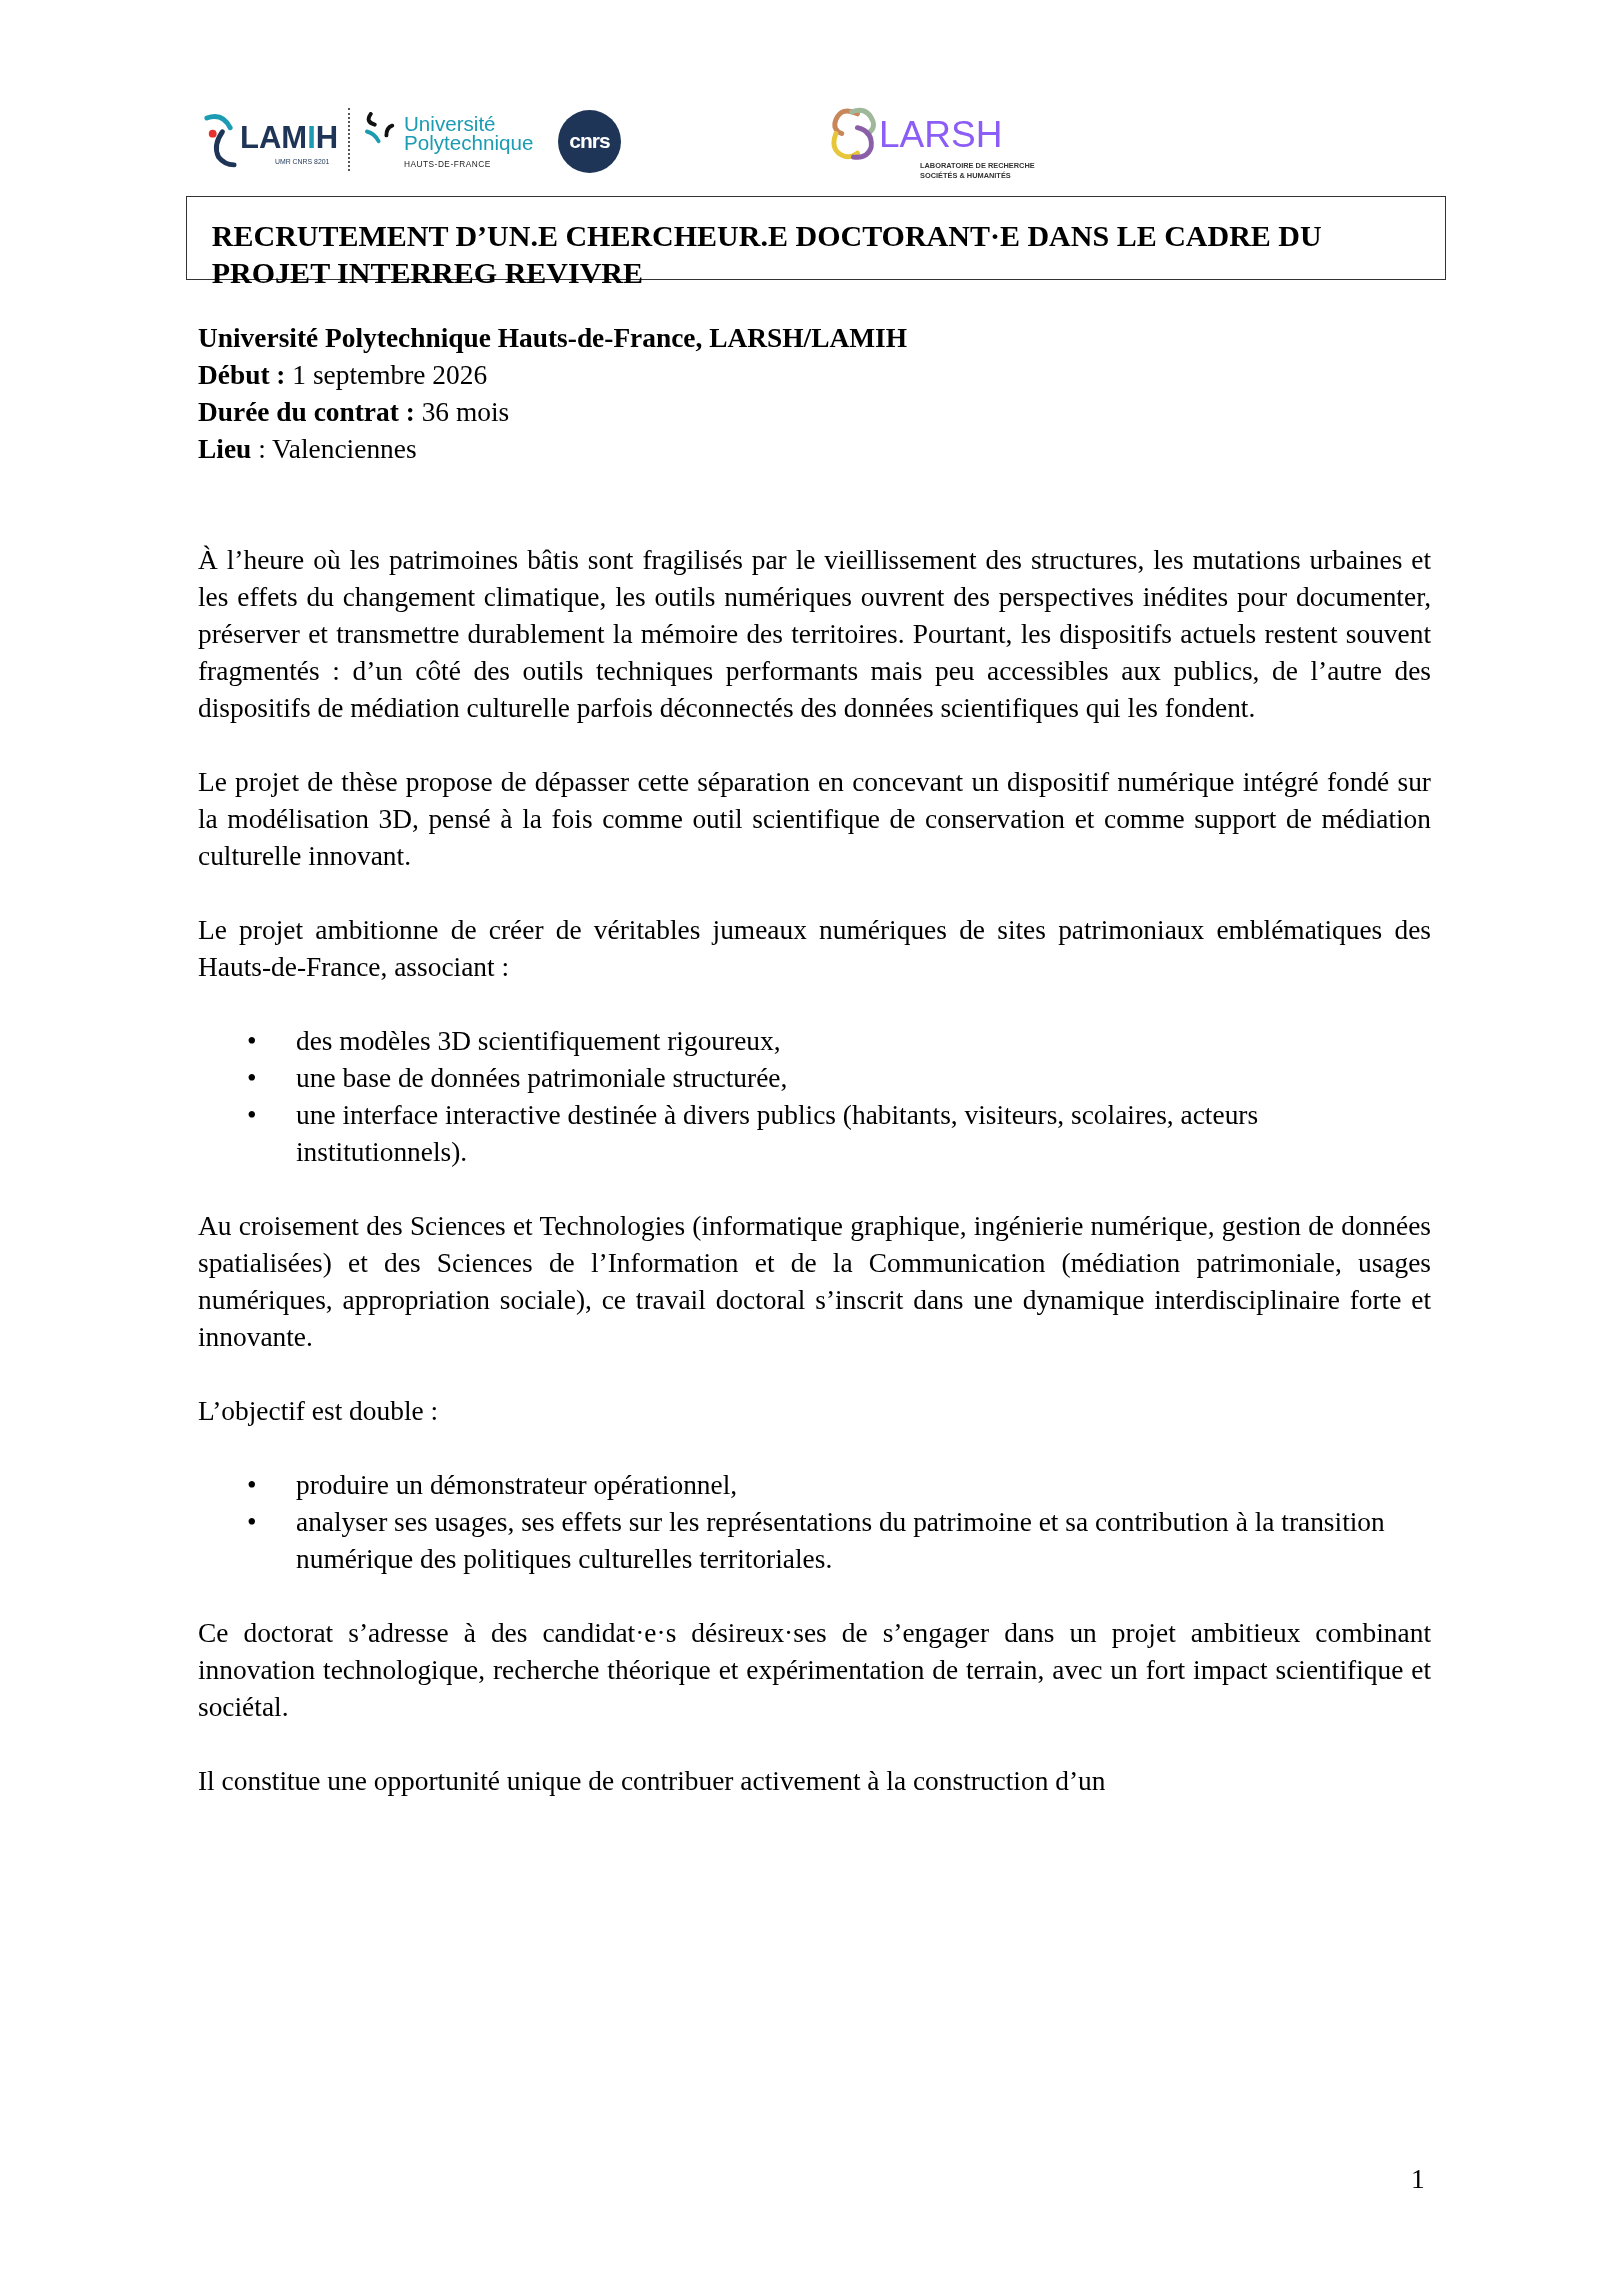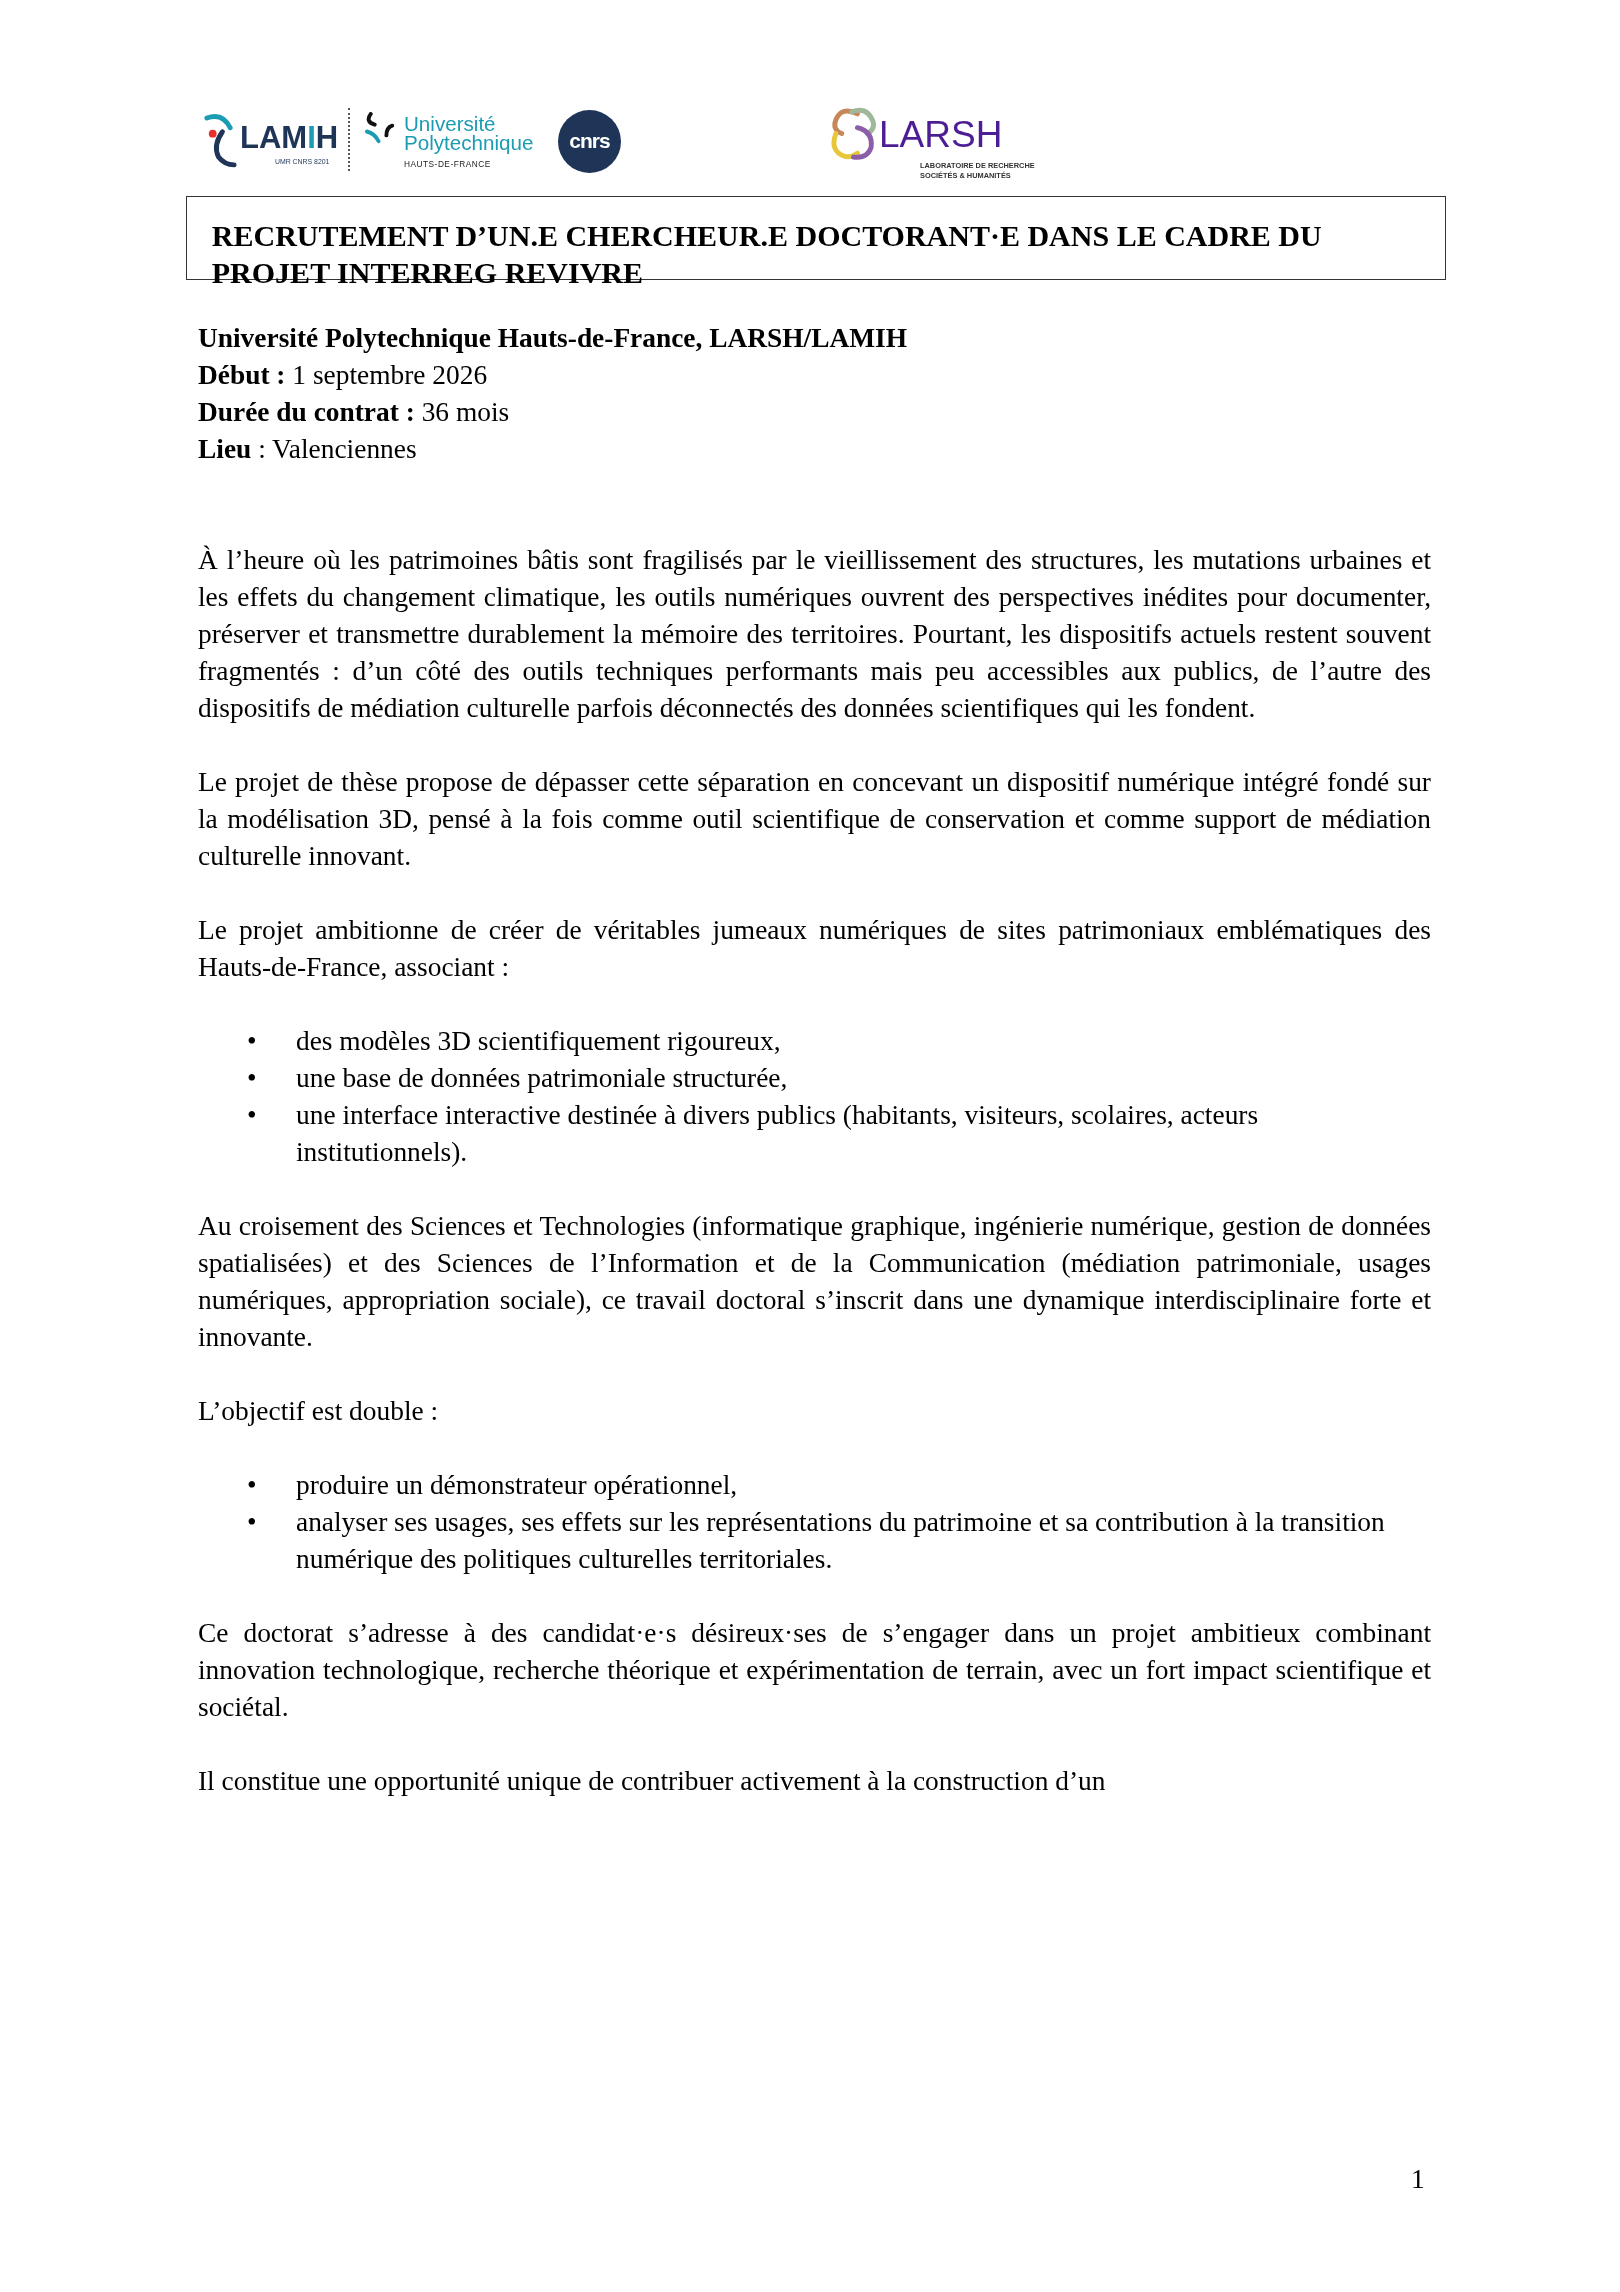--- a/index.html
+++ b/index.html
@@ -23,21 +23,21 @@
     .uphf-l1 { top: 3.9px; }
     .uphf-l2 { top: 23.5px; }
     .uphf-l3 { position: absolute; left: 41px; top: 49px; font-family: "Liberation Sans", sans-serif;
                font-size: 8.3px; color: #222; letter-spacing: 0.5px; white-space: nowrap; }
     .logo-cnrs { position: absolute; left: 357px; top: 11.8px; width: 63px; height: 63px; border-radius: 50%;
                  background: #1f3557; color: #fff; font-family: "Liberation Sans", sans-serif;
                  font-weight: bold; font-size: 21px; display: flex; align-items: center; justify-content: center;
                  letter-spacing: -1px; }
     .logo-larsh { position: absolute; left: 627px; top: 2px; width: 216px; height: 88px; }
     .larsh-word { position: absolute; left: 51px; top: 13.7px; font-family: "Liberation Sans", sans-serif;
-                  font-size: 37px; color: #4c1d95; letter-spacing: 0px; }
+                  font-size: 37px; color: #8b5cf6; letter-spacing: 0px; }
     .larsh-sub1, .larsh-sub2 { position: absolute; left: 52px; font-family: "Liberation Sans", sans-serif;
                   font-weight: bold; font-size: 7.4px; color: #333; white-space: nowrap; padding-left: 40px; }
     .larsh-sub1 { top: 61px; }
     .larsh-sub2 { top: 71px; }
 
     
     .title-box { position: absolute; left: 186px; top: 196px; width: 1260px; height: 84px;
                  border: 1.5px solid #333; box-sizing: border-box; padding: 6.9px 11.8px 0 11.8px; }
     .title-box .title { font-weight: bold; font-size: 30px; line-height: 37px; margin: 13px; }
 

